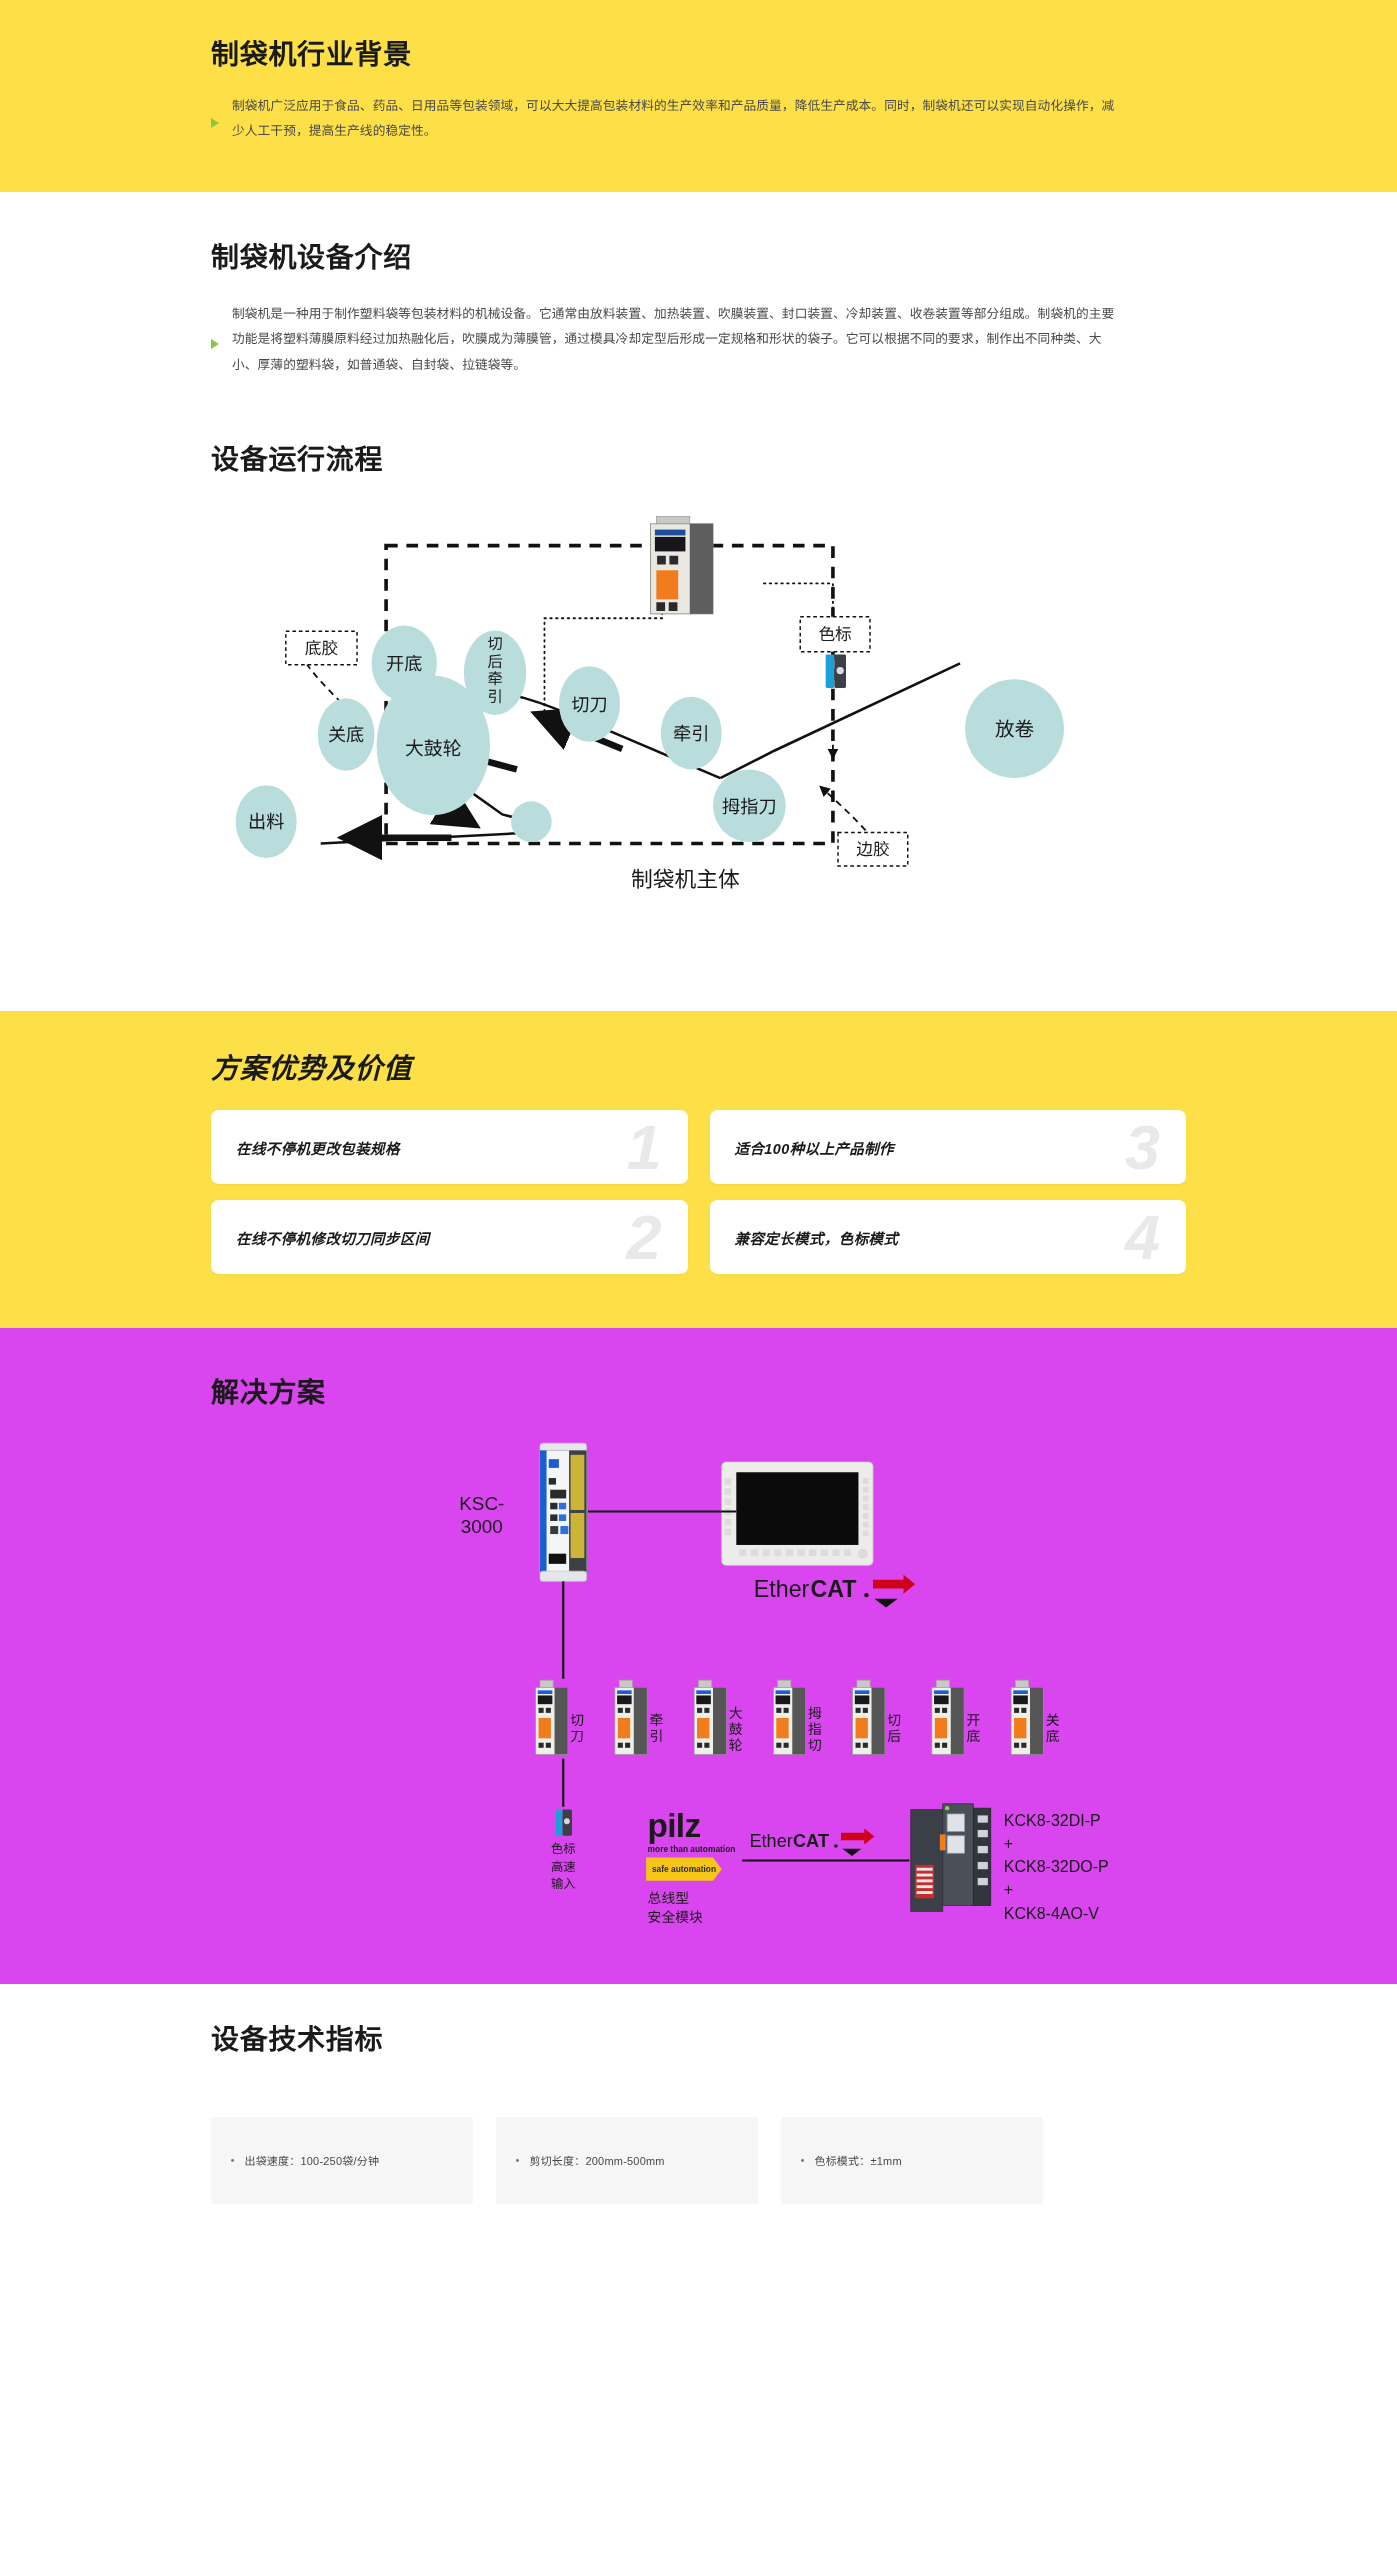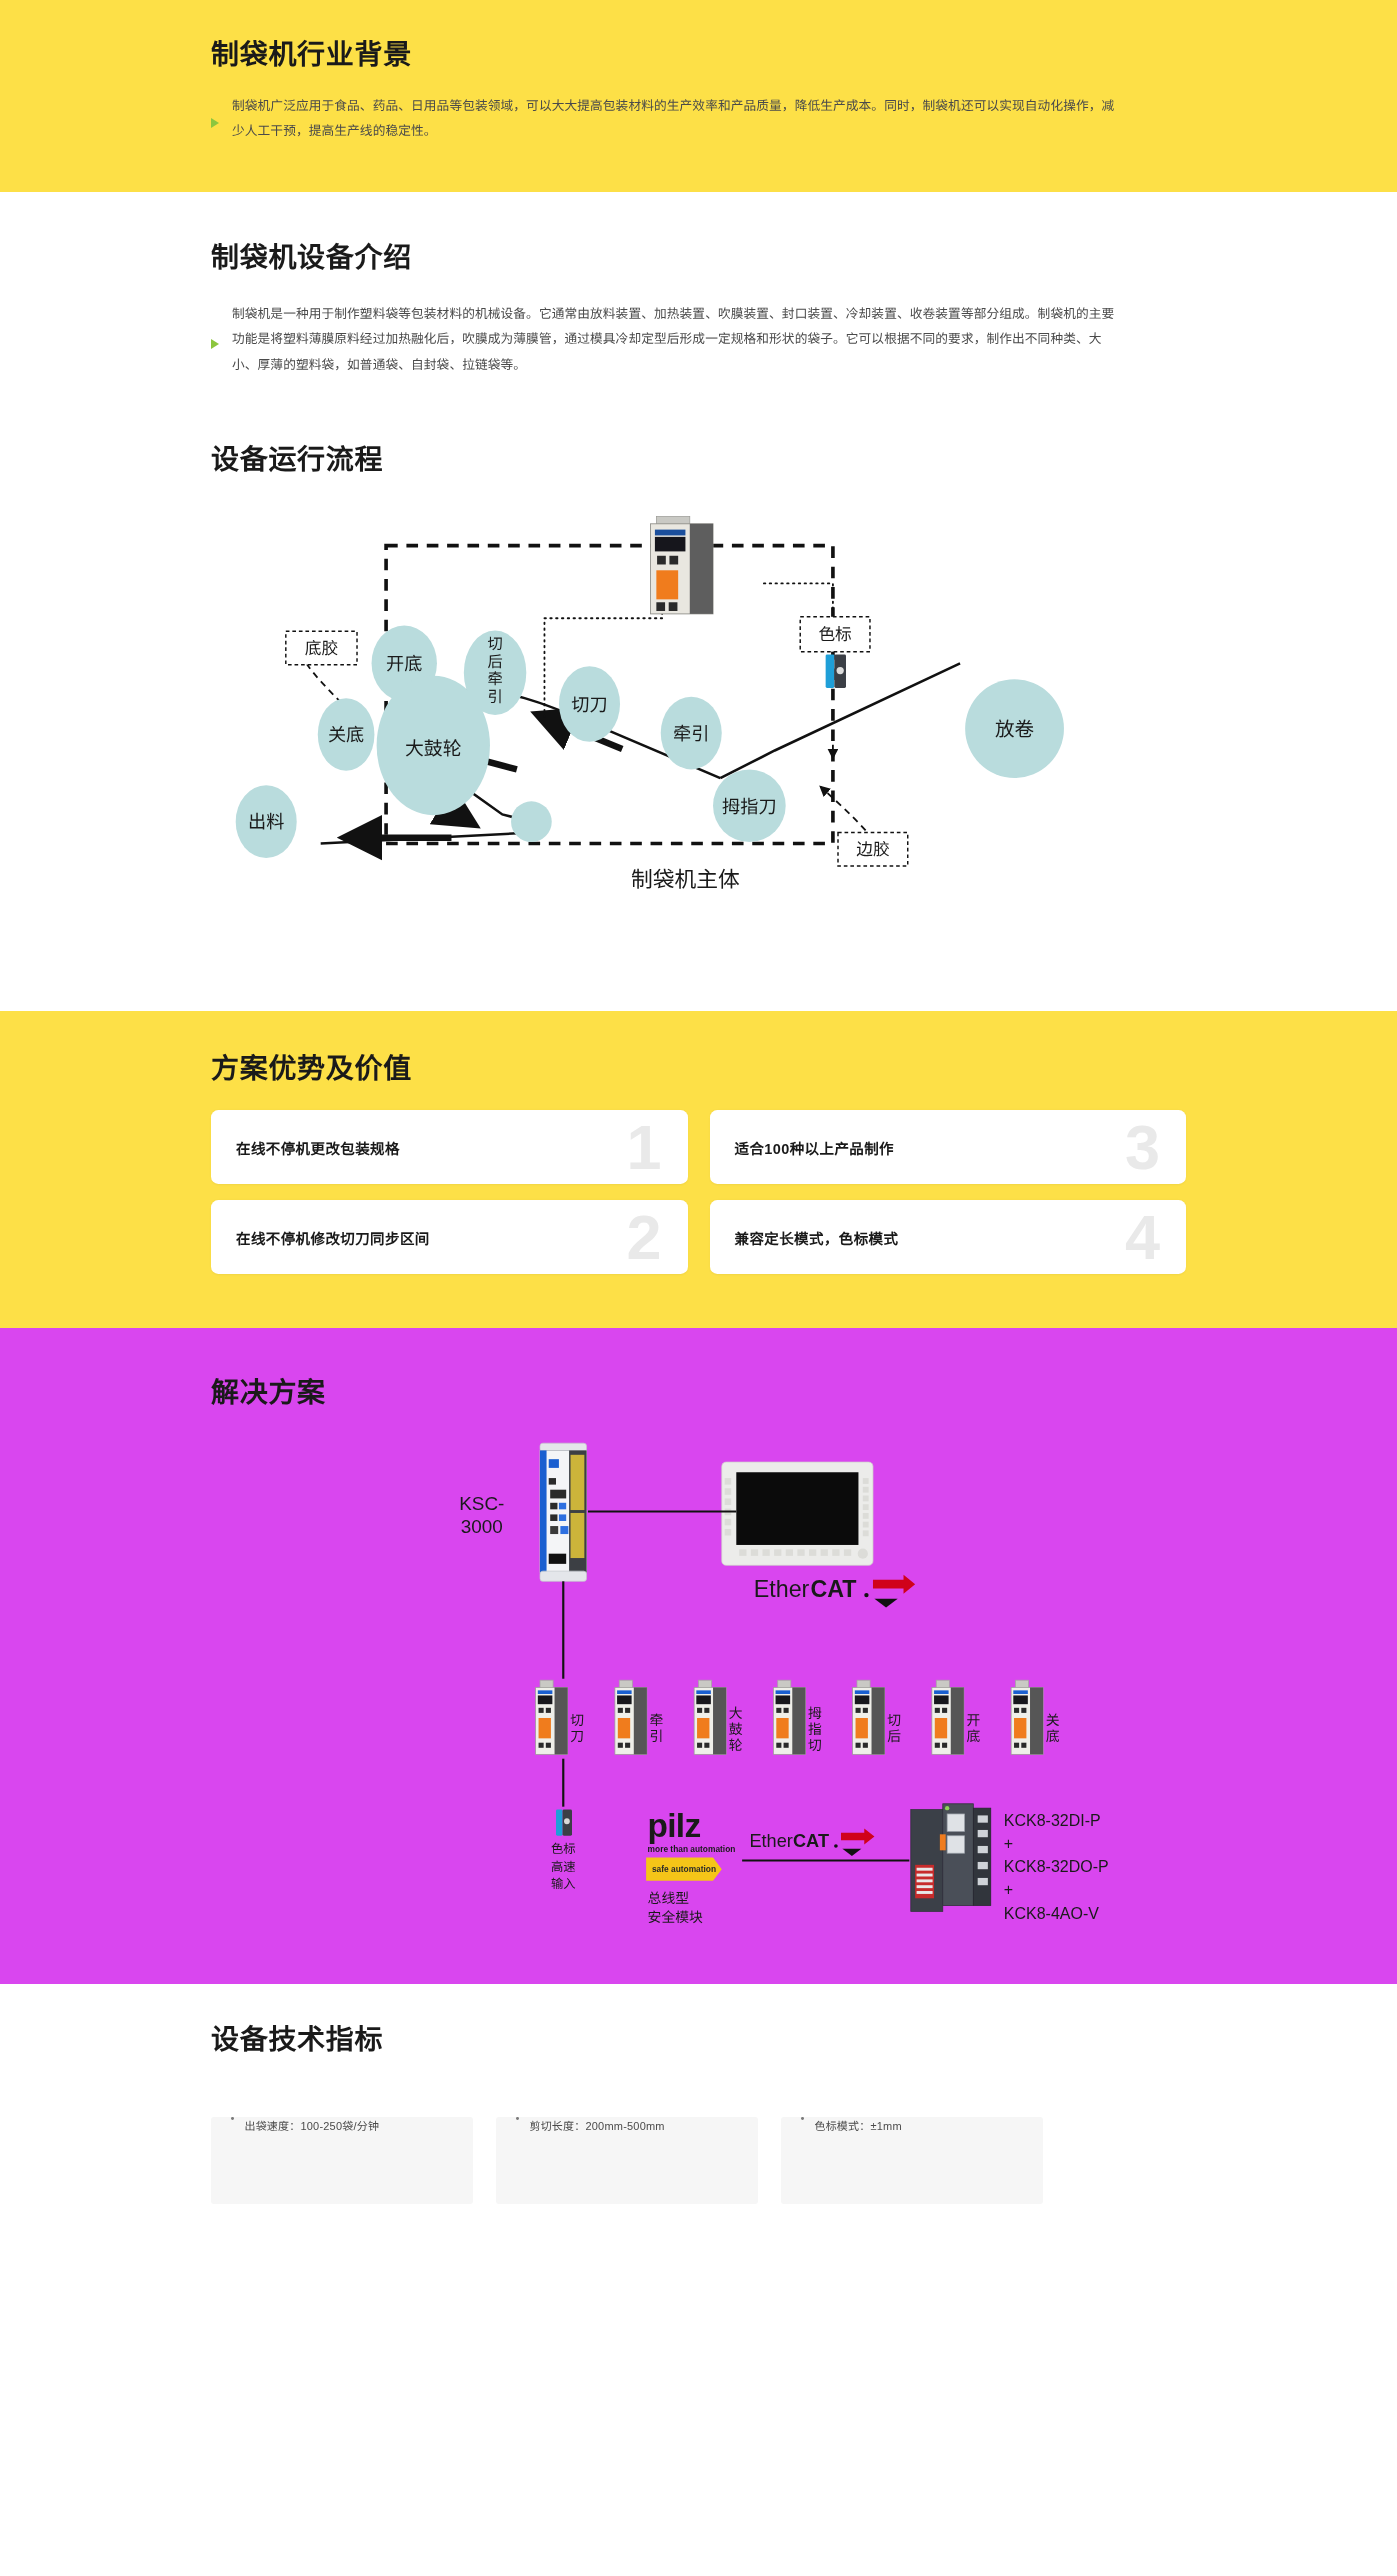--- a/index.html
+++ b/index.html
@@ -51,21 +51,21 @@
   #sec-equipment { padding: 51px 0 29px 0; background:#fff; }
   #sec-equipment .sec-title { margin-bottom: 25px; font-family: Liberation Mono, monospace; }
 
   
   #sec-flow { padding: 36px 0 44px 0; background:#fff; }
   #sec-flow .sec-title { margin-bottom: 25px; }
   .flow-wrap { position: relative; width: 975px; height: 465px; }
   .flow-svg { position:absolute; left:0; top:0; }
 
   
-  #sec-adv { padding: 41px 0 54px 0; }
+  #sec-adv { padding: 41px 0 54px 0; font-style: italic; }
   #sec-adv .sec-title { margin-bottom: 25px; }
   .adv-grid {
     display: grid;
     grid-template-columns: 1fr 1fr;
     gap: 16px 22px;
   }
   .adv-card {
     background: #ffffff;
     border-radius: 7.3px;
     height: 74px;
@@ -105,21 +105,21 @@
   
   #sec-specs { padding: 39px 0 70px 0; background:#fff; }
   #sec-specs .sec-title { margin-bottom: 60px; }
   .spec-grid { display: flex; gap: 23px; }
   .spec-card {
     background: #f6f6f6;
     border-radius: 2.9px;
     width: 262px;
     height: 87px;
     display: flex;
-    align-items: flex-start;
+    align-items: center;
     padding: 0 20.4px;
   }
   .spec-dot {
     width: 2.9px; height: 2.9px; border-radius: 50%;
     background: #7a7a7a; margin-right: 10.2px; flex: 0 0 auto;
   }
   .spec-text { font-size: 11px; color: #4a4a4a; letter-spacing: 0.2px; }
 
   
   .dg-text { font-family: "Liberation Sans","DejaVu Sans",sans-serif; fill:#1a1a1a; }

